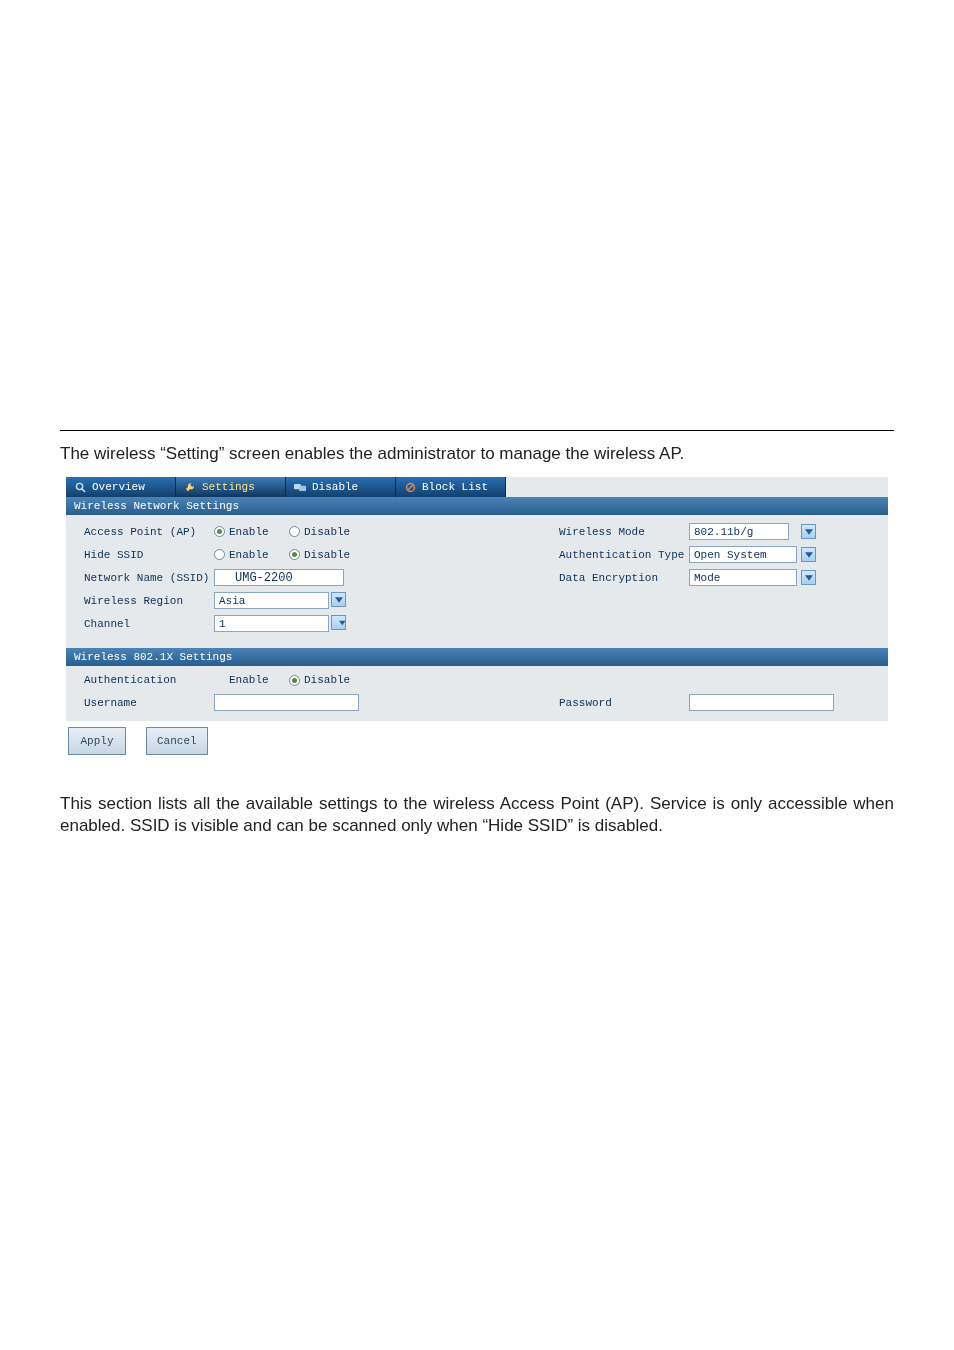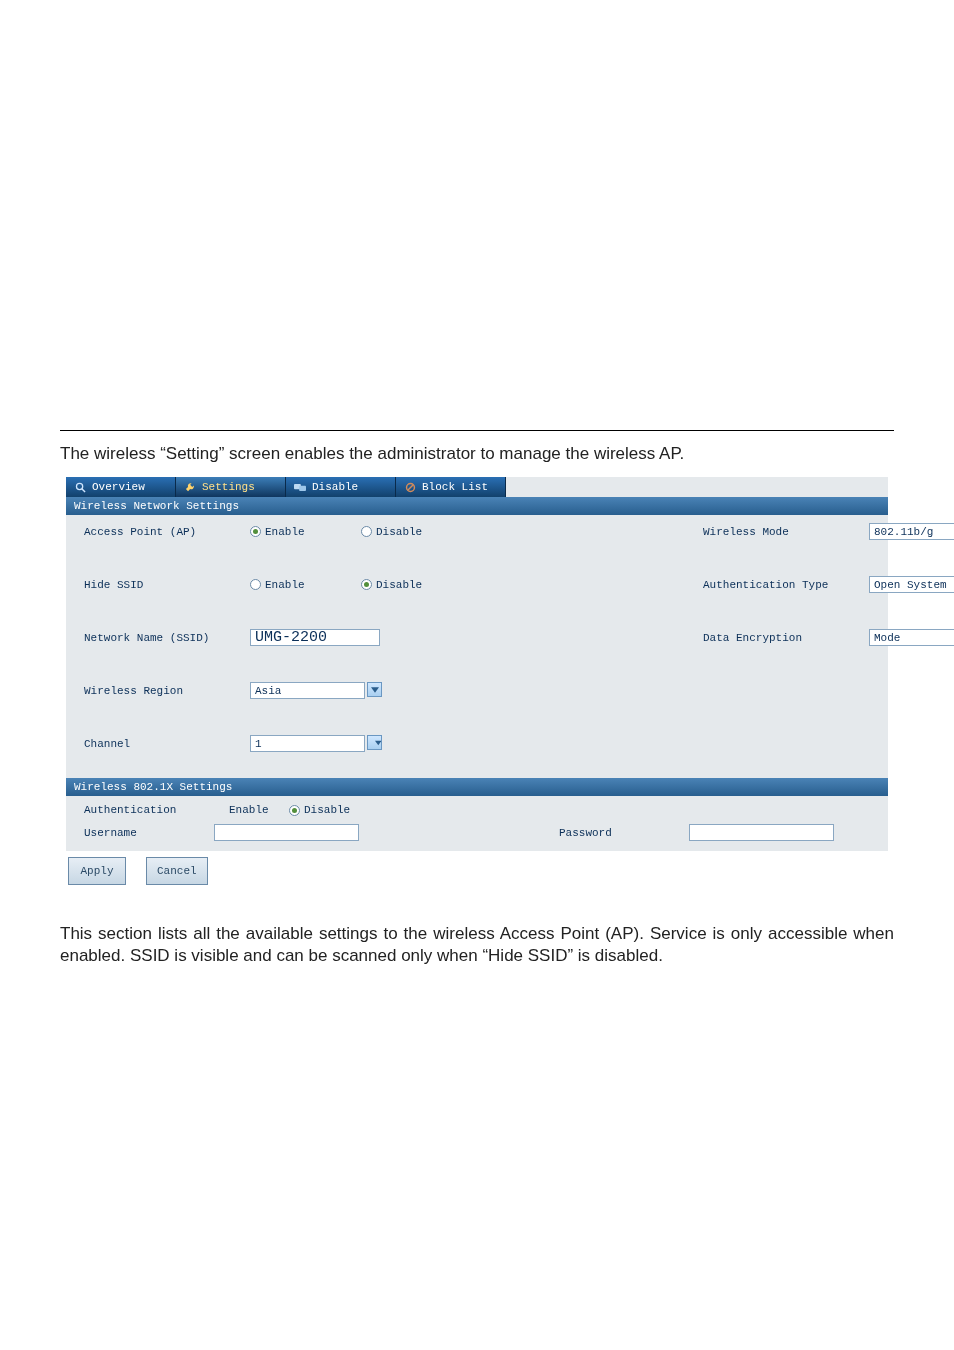--- a/index.html
+++ b/index.html
@@ -73,37 +73,36 @@
   .panel-body {
     background: #e5e9ec;
     padding: 8px 10px 14px 18px;
     color: #0b2f58;
   }
   .wn-grid {
     display: grid;
     grid-template-columns: 130px 75px 100px 170px 130px 110px 14px;
     row-gap: 6px;
     align-items: center;
-    gap: 36px;
   }
   .lbl { color: #0b2f58; }
   .radio-wrap { display: inline-flex; align-items: center; gap: 4px; }
   .radio-dot {
     width: 11px; height: 11px; border-radius: 50%;
     border: 1px solid #6b8aa7; background: #fff;
     display: inline-flex; align-items: center; justify-content: center;
   }
   .radio-dot.sel::after { content: ""; width: 5px; height: 5px; border-radius: 50%; background: #538f3c; }
   .txt-in {
     height: 17px;
     border: 1px solid #8aa7c2;
     background: #fff;
     color: #0b2f58;
-    font-size: 15px;
-    padding: 0 4px;
+    font-size: 12px;
+    padding: 0 20px;
     display: inline-flex;
     align-items: center;
   }
   .selectish {
     height: 17px;
     border: 1px solid #8aa7c2;
     background: #fff;
     color: #0b2f58;
     font-size: 11px;
     padding: 0 4px;
@@ -121,21 +120,21 @@
   .sel-btn svg { display: block; }
 
   .section-bar-2 {
     height: 18px;
     background: linear-gradient(#4a83b6, #285e8e);
     color: #fff;
     font-size: 11px;
     display: flex;
     align-items: center;
     padding: 0 8px;
-    margin-top: 12px;
+    margin-top: 2px;
   }
   .panel-body-2 {
     background: #e5e9ec;
     padding: 8px 10px 10px 18px;
     color: #0b2f58;
   }
   .auth-grid {
     display: grid;
     grid-template-columns: 130px 75px 100px 170px 130px 145px;
     row-gap: 8px;

